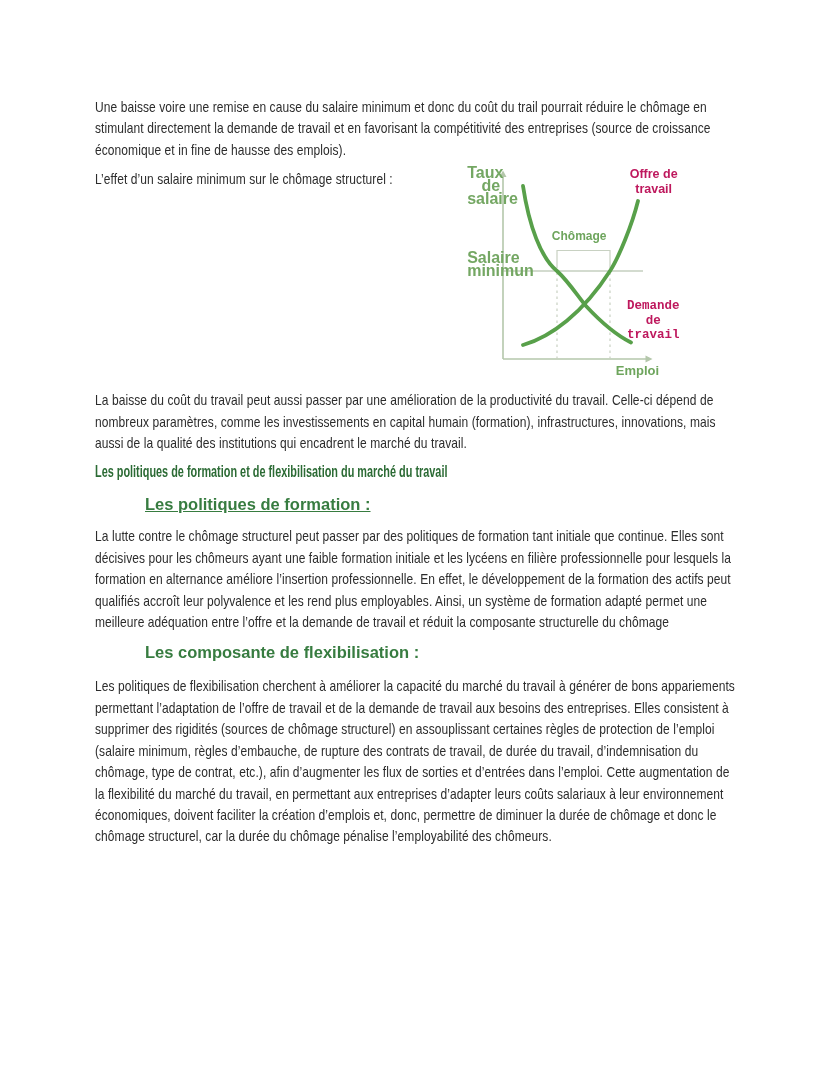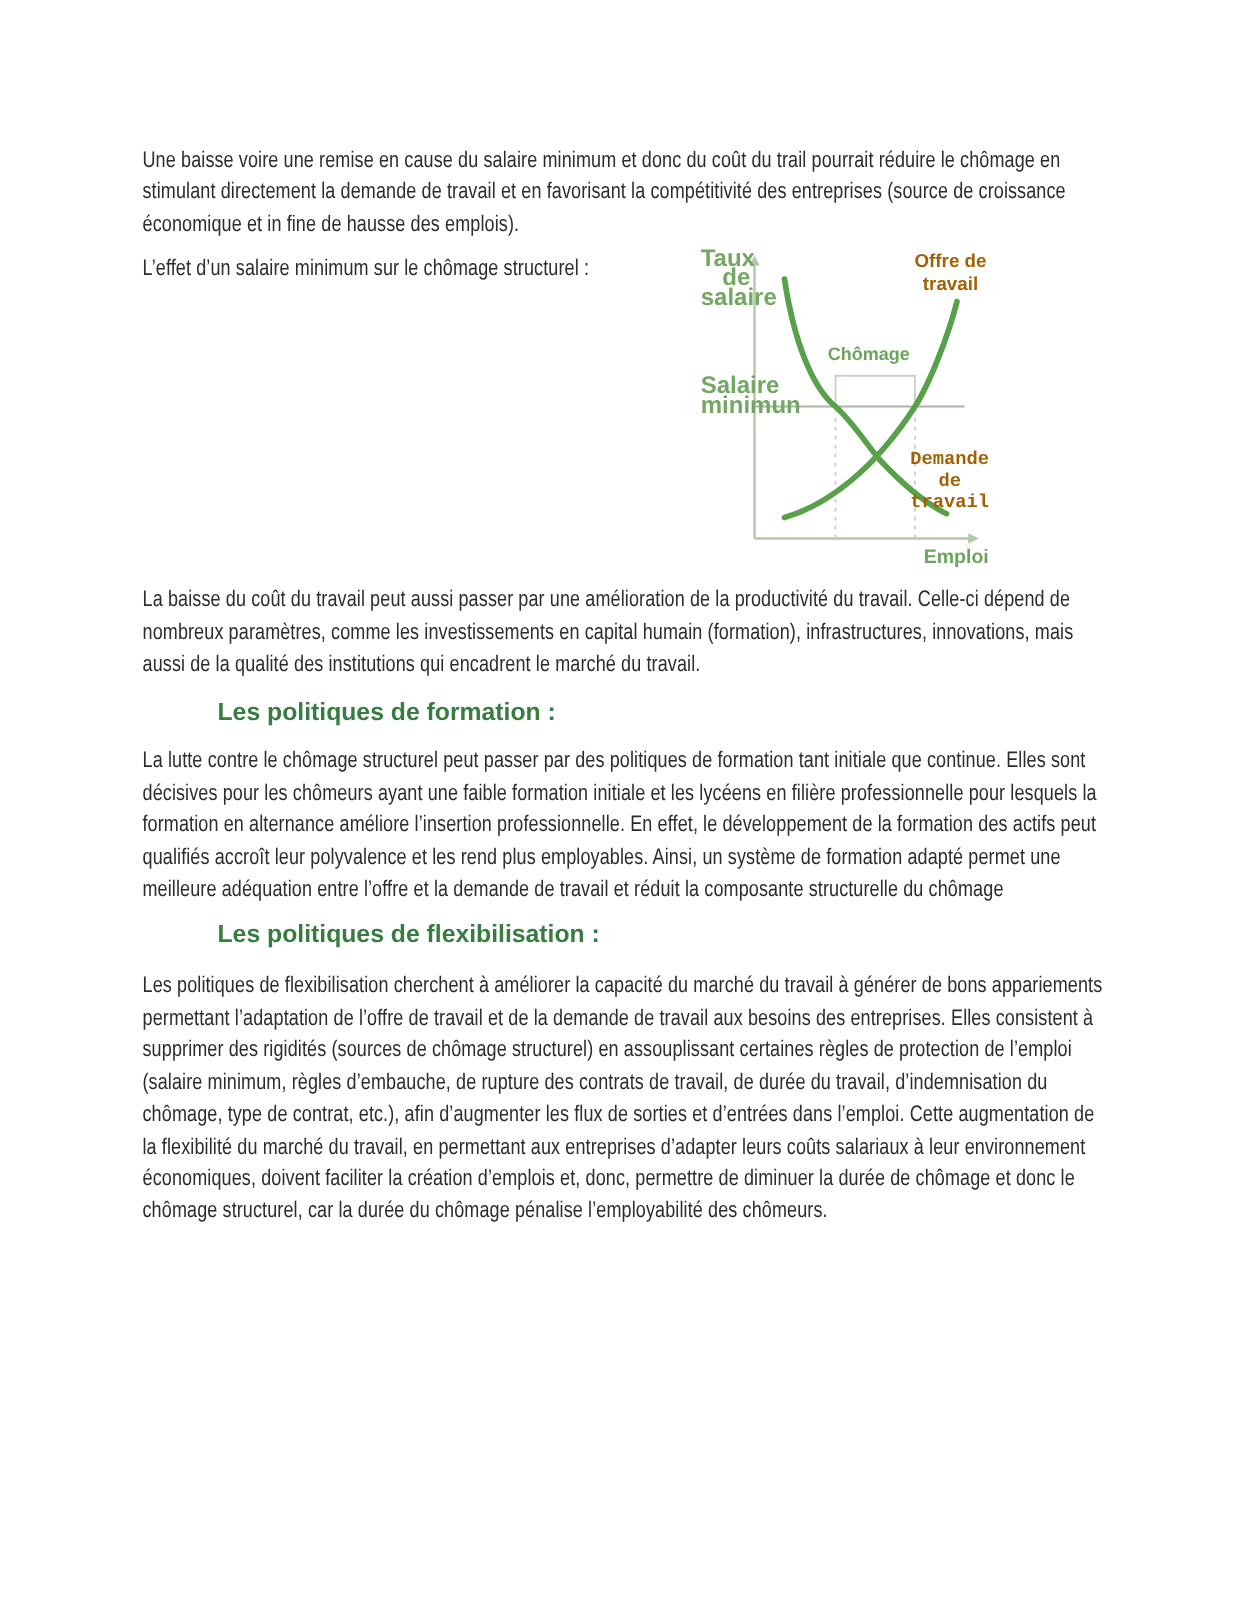--- a/index.html
+++ b/index.html
@@ -38,21 +38,21 @@
   .chart-intro { flex: 0 0 330px; padding-top: 4px; }
   .chart-figure { position: relative; flex: 0 0 196px; width: 196px; height: 215px; }
   .chart-figure svg { position: absolute; left: 0; top: 0; }
 
   .chart-label {
     position: absolute;
     white-space: pre-line;
     font-weight: bold;
   }
   .lbl-small { font-size: 16px; line-height: 13px; color: #74a763; }
-  .lbl-bold  { font-size: 12.5px; line-height: 14.5px; color: #a16207; }
+  .lbl-bold  { font-size: 12.5px; line-height: 14.5px; color: #be185d; margin-left: 20px; }
   .lbl-ylabel  { left: 0; top: 2px; width: 33px; text-align: right; }
   .lbl-offre   { left: 138px; top: 3px; width: 57px; text-align: center; }
   .lbl-chomage { left: 82px; top: 66px; width: 60px; text-align: center; font-size: 12px; line-height: 13px; color: #6ea55d; }
   .lbl-salmin  { left: 0; top: 87px; width: 33px; text-align: right; }
   .lbl-demande { left: 137px; top: 135px; width: 58px; text-align: center; font-family: Liberation Mono, monospace; }
   .lbl-emploi  { left: 148px; top: 199px; width: 44px; text-align: right; font-size: 13px; color: #6ea55d; }
 
   .h1 { margin-top: 9px; height: 20px; }
   .h1-inner {
     transform: scaleX(0.68);
@@ -66,21 +66,21 @@
   }
   .h2 {
     margin-left: 50px;
     font-size: 16.5px;
     font-weight: bold;
     line-height: 20px;
     color: #377c40;
     height: 20px;
     white-space: nowrap;
   }
-  .h2a { margin-top: 12px; }
+  .h2a { margin-top: 12px; text-decoration: underline; }
   .h2b { margin-top: 10px; }
 </style>
 </head>
 <body>
 
 <div class="page">
   <div class="content">
 
     <div class="para">
       <div class="cond">Une baisse voire une remise en cause du salaire minimum et donc du coût du trail pourrait réduire le chômage en stimulant directement la demande de travail et en favorisant la compétitivité des entreprises (source de croissance économique et in fine de hausse des emplois).</div>
@@ -119,27 +119,30 @@
         <div class="chart-label lbl-bold lbl-demande">Demande
 de travail</div>
         <div class="chart-label lbl-emploi">Emploi</div>
       </div>
     </div>
 
     <div class="para p2">
       <div class="cond">La baisse du coût du travail peut aussi passer par une amélioration de la productivité du travail. Celle-ci dépend de nombreux paramètres, comme les investissements en capital humain (formation), infrastructures, innovations, mais aussi de la qualité des institutions qui encadrent le marché du travail.</div>
     </div>
 
+    <div class="h1">
+      <div class="h1-inner">Les politiques de formation et de flexibilisation du marché du travail</div>
+    </div>
 
     <div class="h2 h2a">Les politiques de formation :</div>
 
     <div class="para p3">
       <div class="cond">La lutte contre le chômage structurel peut passer par des politiques de formation tant initiale que continue. Elles sont décisives pour les chômeurs ayant une faible formation initiale et les lycéens en filière professionnelle pour lesquels la formation en alternance améliore l’insertion professionnelle. En effet, le développement de la formation des actifs peut qualifiés accroît leur polyvalence et les rend plus employables. Ainsi, un système de formation adapté permet une meilleure adéquation entre l’offre et la demande de travail et réduit la composante structurelle du chômage</div>
     </div>
 
-    <div class="h2 h2b">Les politiques de flexibilisation :</div>
+    <div class="h2 h2b">Les composante de flexibilisation :</div>
 
     <div class="para p4">
       <div class="cond">Les politiques de flexibilisation cherchent à améliorer la capacité du marché du travail à générer de bons appariements permettant l’adaptation de l’offre de travail et de la demande de travail aux besoins des entreprises. Elles consistent à supprimer des rigidités (sources de chômage structurel) en assouplissant certaines règles de protection de l’emploi (salaire minimum, règles d’embauche, de rupture des contrats de travail, de durée du travail, d’indemnisation du chômage, type de contrat, etc.), afin d’augmenter les flux de sorties et d’entrées dans l’emploi. Cette augmentation de la flexibilité du marché du travail, en permettant aux entreprises d’adapter leurs coûts salariaux à leur environnement économiques, doivent faciliter la création d’emplois et, donc, permettre de diminuer la durée de chômage et donc le chômage structurel, car la durée du chômage pénalise l’employabilité des chômeurs.</div>
     </div>
 
   </div>
 </div>
 
 </body></html>

